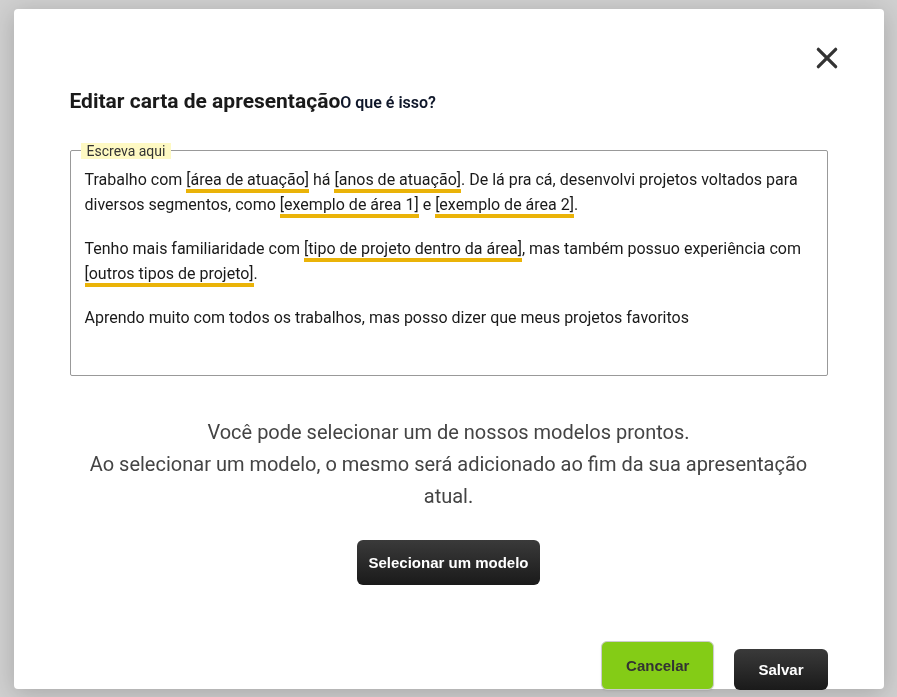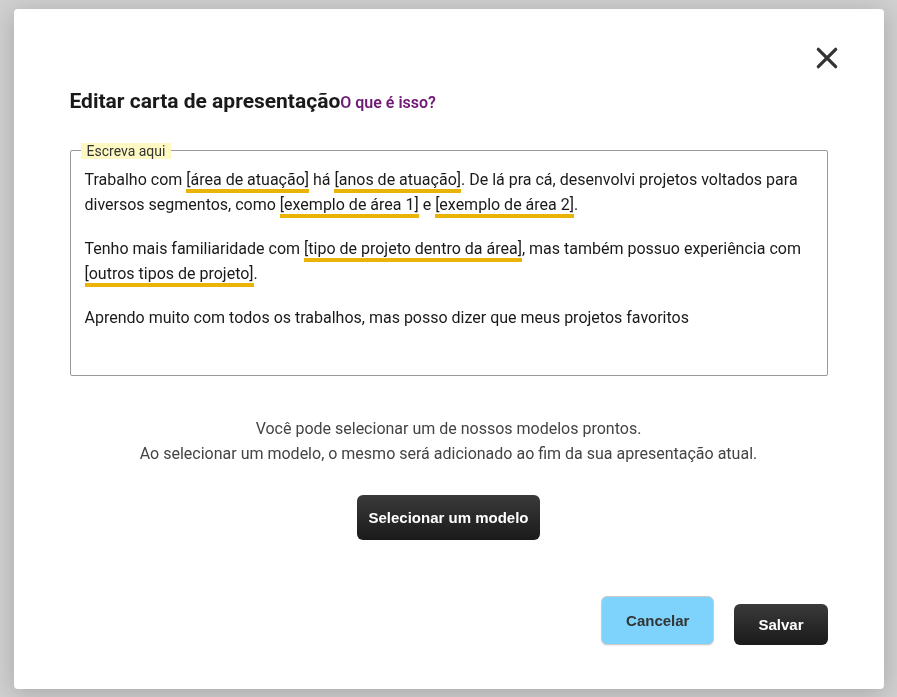--- a/index.html
+++ b/index.html
@@ -55,21 +55,21 @@
       margin-bottom: 30px;
     }
     .modal-title {
       font-size: 21px;
       font-weight: 700;
       color: #1a1a1a;
     }
     .help-link {
       font-size: 16px;
       font-weight: 600;
-      color: #701a75;
+      color: #0f172a;
       text-decoration: none;
       cursor: pointer;
     }
     .fieldset {
       border: 1px solid #999;
       border-radius: 2px;
       padding: 0;
       position: relative;
       margin-bottom: 40px;
     }
@@ -104,21 +104,21 @@
       color: #1a1a1a;
     }
     .text-content .para {
       margin-bottom: 18px;
     }
     .hl {
       border-bottom: 4px solid #eab308;
     }
     .hint-text {
       text-align: center;
-      font-size: 16px;
+      font-size: 20px;
       color: #444;
       line-height: 1.6;
       margin-bottom: 28px;
     }
     .select-model-btn {
       display: block;
       margin: 0 auto 56px auto;
       background: linear-gradient(to bottom, #3a3a3a, #1a1a1a);
       color: #fff;
       border: none;
@@ -128,21 +128,21 @@
       font-weight: 700;
       cursor: pointer;
     }
     .footer-actions {
       display: flex;
       justify-content: flex-end;
       gap: 20px;
       margin-top: auto;
     }
     .cancel-btn {
-      background: #7dd3fc;
+      background: #84cc16;
       color: #333;
       border: 1px solid #ccc;
       border-radius: 6px;
       padding: 12px 24px;
       font-size: 15px;
       font-weight: 600;
       cursor: pointer;
       box-shadow: 0 1px 2px rgba(0,0,0,0.08);
     }
     .save-btn {

